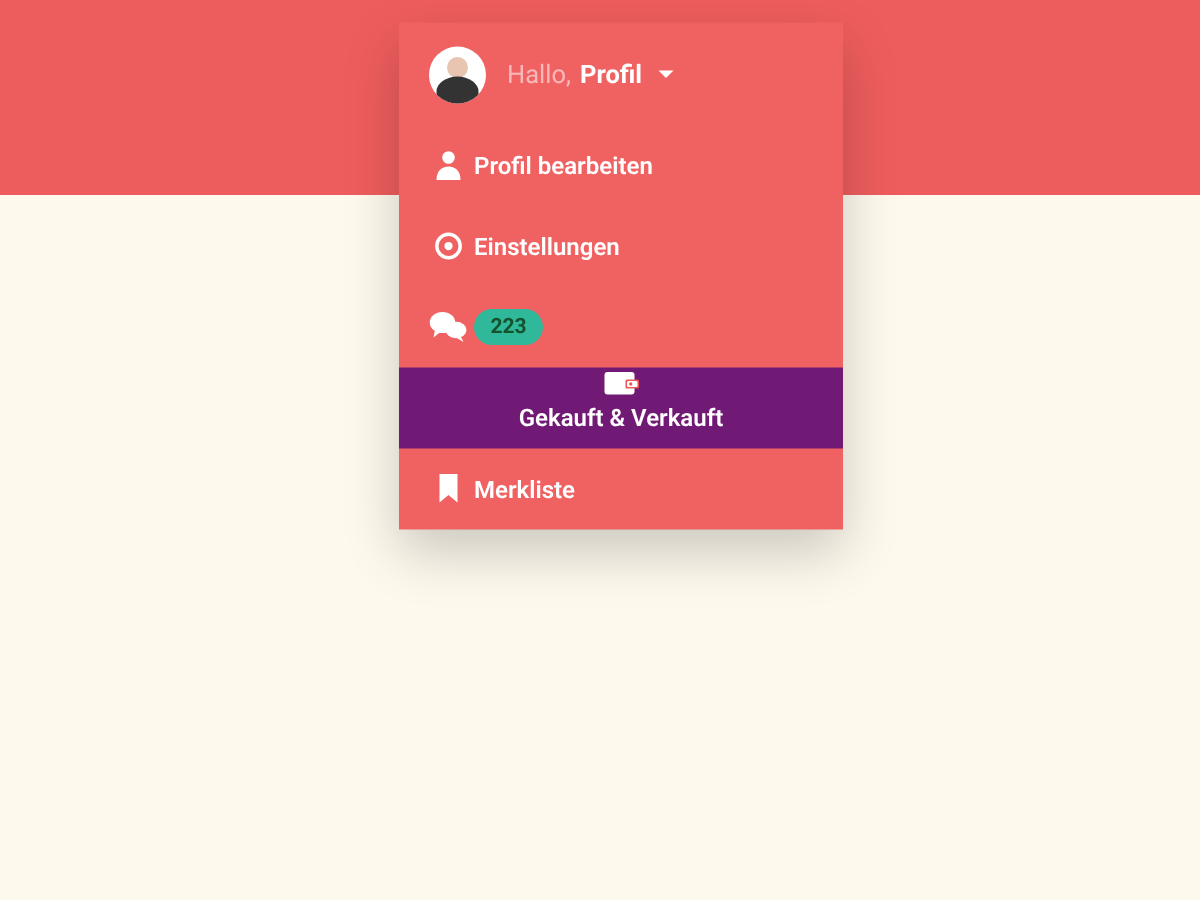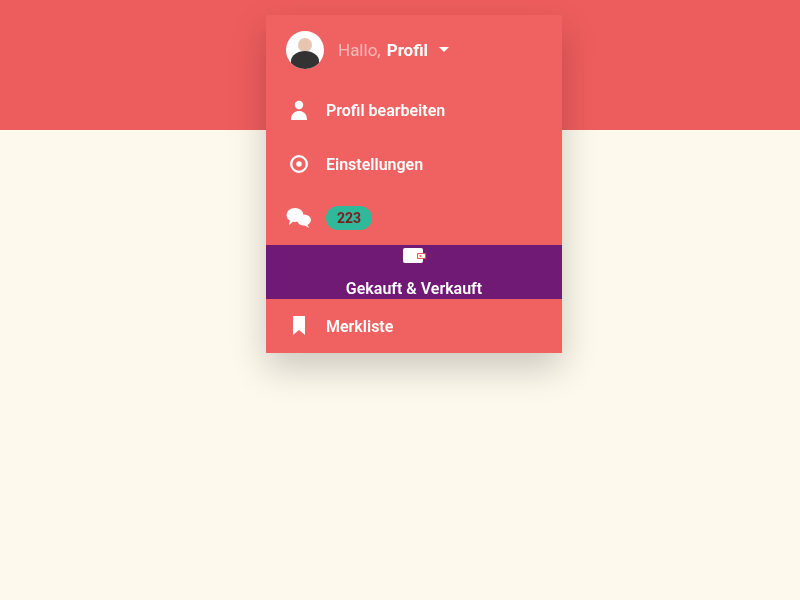--- a/index.html
+++ b/index.html
@@ -73,21 +73,21 @@
   }
   .chevron {
     margin-left: 4px;
   }
   .chevron svg { display: block; }
   .item {
     display: flex;
     align-items: center;
     padding: 0 20px;
     height: 54px;
-    gap: 14px;
+    gap: 4px;
     cursor: pointer;
     color: #fff;
     font-size: 16px;
     font-weight: 600;
   }
   .item.selected {
     background: #701a75;
     flex-direction: column;
   }
   .icon {
@@ -96,21 +96,21 @@
     justify-content: center;
     align-items: center;
     flex-shrink: 0;
   }
   .icon svg { display: block; }
   .label {
     flex: 1;
   }
   .badge {
     background: #2fb89a;
-    color: #7f1d1d;
+    color: #14532d;
     font-weight: 700;
     font-size: 14px;
     padding: 4px 11px;
     border-radius: 12px;
   }
 </style>
 </head>
 <body>
 
 <div class="banner"></div>

